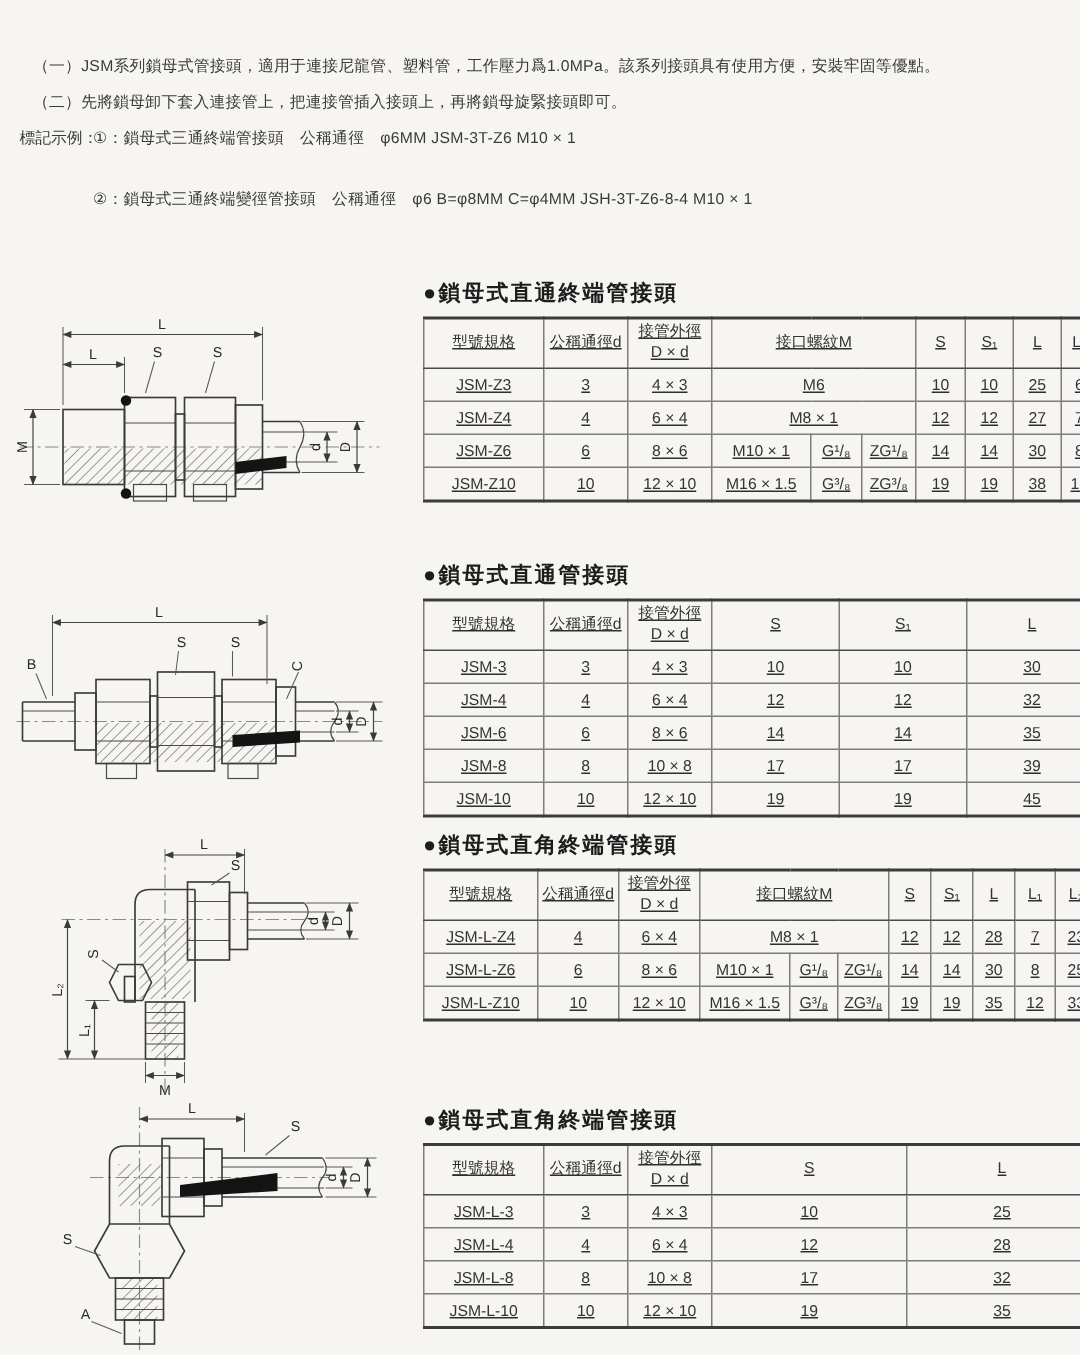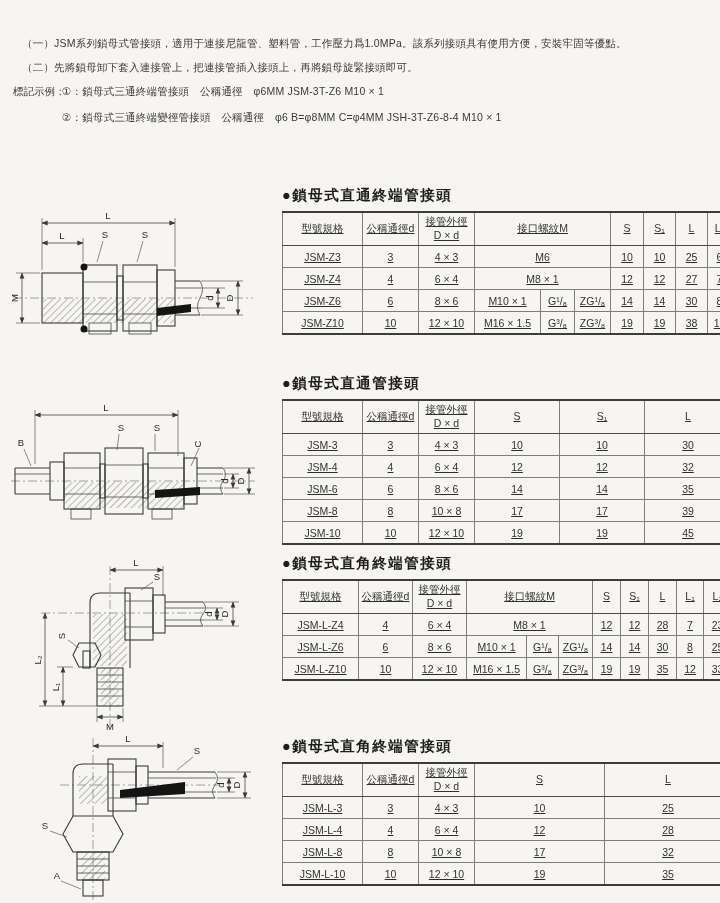--- a/index.html
+++ b/index.html
@@ -22,21 +22,21 @@
   .note1{top:37px;}
   .note2{top:61px;}
   .mark-label{
     position:absolute;left:13px;top:85px;
     font-size:10.5px;color:#3a3a3a;white-space:nowrap;
   }
   .example{
     position:absolute;font-size:10.5px;color:#3a3a3a;white-space:nowrap;letter-spacing:0.2px;
   }
   .example1{left:62px;top:85px;}
-  .example2{left:62px;top:111px;}
+  .example2{left:62px;top:126px;}
 
   .section-block{position:absolute;left:266px;width:451px;padding-left:16px;}
   .sec1{top:186px;} .sec2{top:374px;} .sec3{top:554px;} .sec4{top:737px;}
   .section-title{
     font-size:14.5px;font-weight:bold;color:#1d1d1d;letter-spacing:1.5px;white-space:nowrap;
   }
   .table-host{margin-top:6px;text-decoration:underline;}
   table.spec-table{
     border-collapse:collapse;table-layout:fixed;width:449px;
     border-top:2px solid #3c3c3c;border-bottom:2px solid #3c3c3c;

